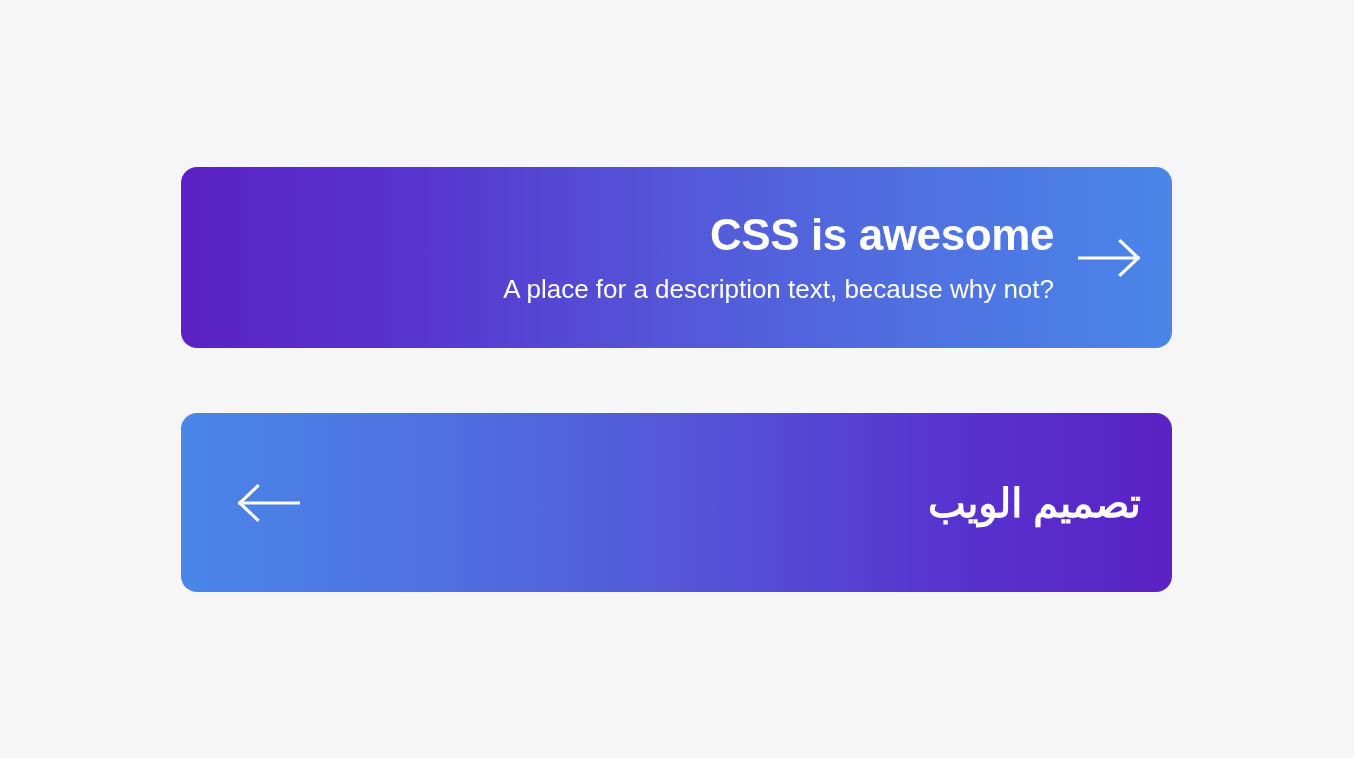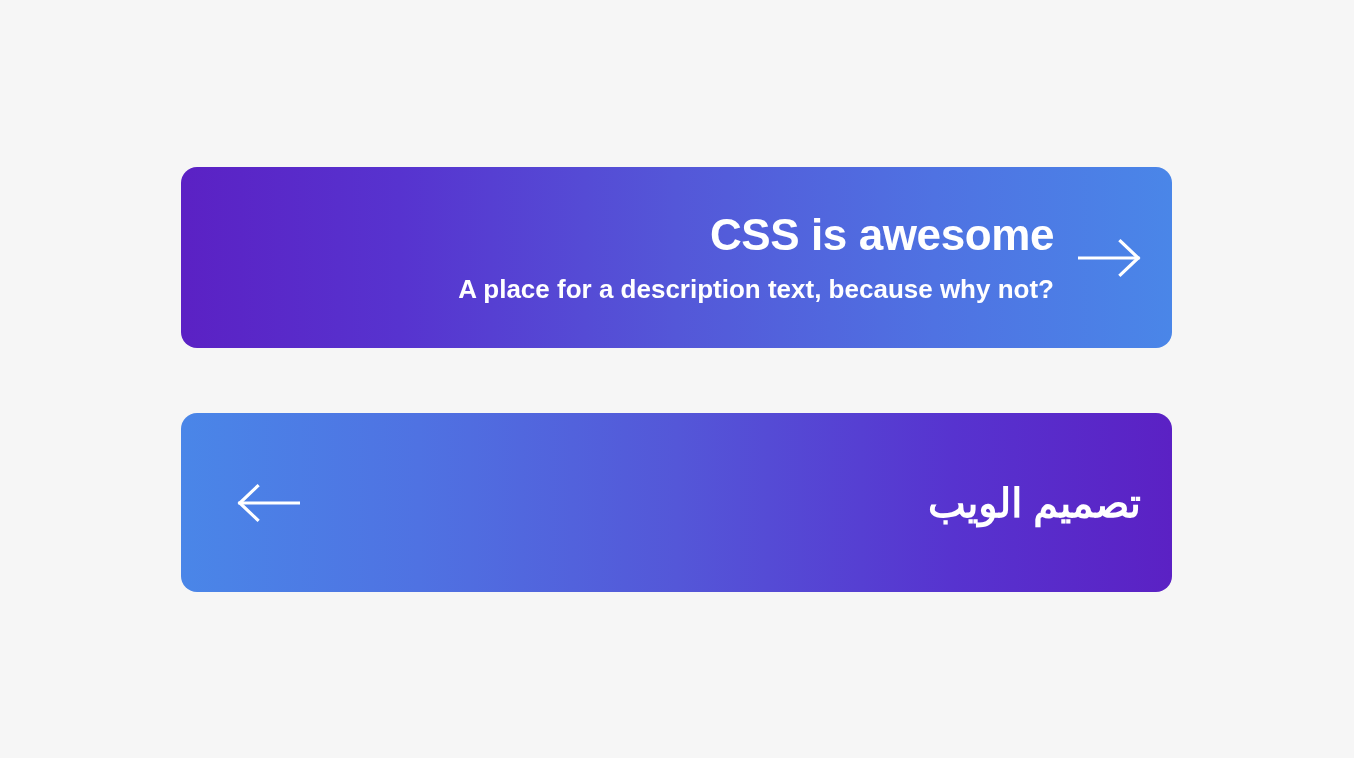--- a/index.html
+++ b/index.html
@@ -80,21 +80,21 @@
 
   .card-rtl .card-title {
     font-size: 40px;
     letter-spacing: 0;
     line-height: 1.25;
   }
 
   .card-desc {
     color: #ffffff;
     font-size: 26px;
-    font-weight: bold;
+    font-weight: normal;
     line-height: 1.12;
     margin-top: 17px;
     white-space: nowrap;
   }
 
   .card-rtl .card-desc {
     font-size: 25px;
     margin-top: 10px;
   }
 

